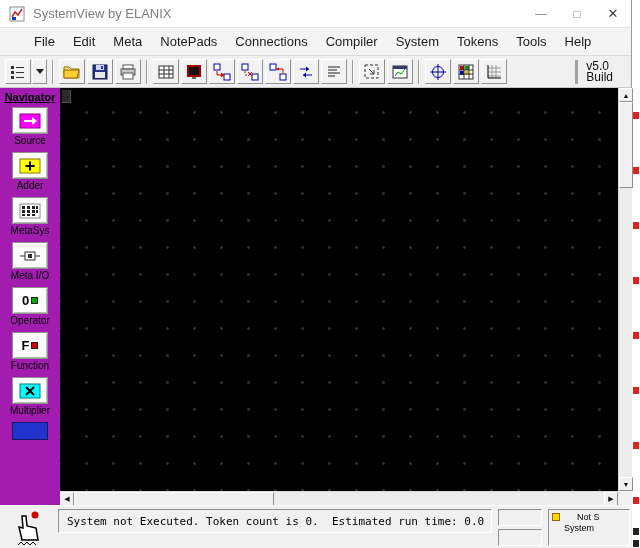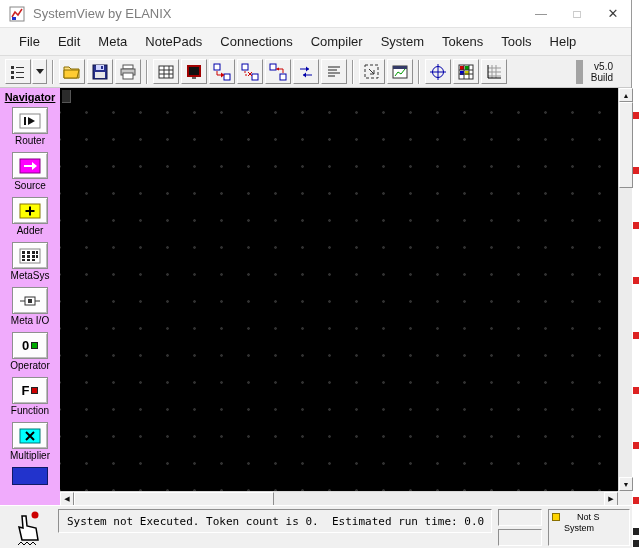--- a/index.html
+++ b/index.html
@@ -10,36 +10,36 @@
   
   .titlebar { height:28px; background:#ffffff; display:flex; align-items:center; border-bottom:1px solid #e3e3e3; }
   .title-icon { width:16px; height:16px; margin-left:9px; flex:0 0 auto; }
   .title-text { color:#7d7d7d; font-size:13px; margin-left:8px; white-space:nowrap;text-align:center; }
   .win-controls { margin-left:auto; display:flex; height:100%; }
   .win-btn { width:36px; height:100%; display:flex; align-items:center; justify-content:center; font-size:12px; color:#9a9a9a; cursor:default; }
   .win-btn.close { color:#3c3c3c; font-size:13px; }
   .win-btn.min { color:#8a8a8a; }
 
   
-  .menubar { height:28px; background:#f4f4f4; display:flex; align-items:center; padding-left:10px; border-bottom:1px solid #dcdcdc; }
+  .menubar { height:28px; background:#f4f4f4; display:flex; align-items:center; padding-left:25px; border-bottom:1px solid #dcdcdc; }
   .menu-item { font-size:13px; color:#1c1c1c; padding:0 9px; height:100%; display:flex; align-items:center; white-space:nowrap; }
 
   
   .toolbar { height:32px; background:#f0f0f0; display:flex; align-items:center; padding:0 4px; border-bottom:1px solid #c9c9c9; }
   .tb-btn { width:26px; height:25px; margin:0 1px; background:#f2f2f2; border:1px solid; border-color:#ffffff #8f8f8f #8f8f8f #ffffff; display:flex; align-items:center; justify-content:center; }
   .tb-btn.narrow { width:15px; margin-left:0; }
   .tb-sep { width:2px; height:24px; margin:0 4px; border-left:1px solid #9a9a9a; border-right:1px solid #ffffff; }
   .dd-arr { width:0; height:0; border:4px solid transparent; border-top:5px solid #222; margin-top:4px; }
-  .tb-version { margin-left:auto; margin-right:6px; padding:1px 8px; text-align:right; font-size:10px; line-height:11px; color:#111; border-left:7px solid #a3a3a3; }
+  .tb-version { margin-left:auto; margin-right:6px; padding:1px 8px; text-align:left; font-size:12px; line-height:11px; color:#111; border-left:3px solid #a3a3a3; }
 
   
   .main { position:absolute; left:0; top:88px; width:632px; height:417px; }
 
   
-  .sidebar { position:absolute; left:0; top:0; width:60px; height:417px; background:#f0abfc; overflow:hidden; padding-top:3px; }
+  .sidebar { position:absolute; left:0; top:0; width:60px; height:417px; background:#a21caf; overflow:hidden; padding-top:3px; }
   .nav-header { font-size:11px; font-weight:bold; text-decoration:underline; text-align:center; color:#000; margin-bottom:4px; }
   .side-item { display:flex; flex-direction:column; align-items:center; margin-bottom:6px; }
   .tok-btn { width:36px; height:27px; background:#fdfdfd; border:1px solid #8f8f8f; box-shadow: inset 1px 1px 0 #ffffff, inset -1px -1px 0 #bdbdbd; display:flex; align-items:center; justify-content:center; }
   .tok-label { font-size:10px; color:#000; margin-top:1px; white-space:nowrap; }
   .tok-glyph { font-weight:bold; font-size:13px; color:#000; display:flex; align-items:center; gap:2px; }
   .sq { width:7px; height:7px; border:1px solid #222; display:inline-block; }
   .partial-token { width:36px; height:18px; background:#2233cc; border:1px solid #101a66; margin:2px auto 0 auto; }
 
   
   .canvas { position:absolute; left:60px; top:0; width:558px; height:403px; background:#000;
@@ -242,30 +242,20 @@
         <div>v5.0</div>
         <div>Build</div>
       </div>
     </div>
 
     <div class="main">
 
       <div class="sidebar">
         <div class="nav-header">Navigator</div>
 
-        <div class="side-item">
-          <div class="tok-btn">
-            <svg width="22" height="16" viewBox="0 0 22 16">
-              <rect x="1" y="1" width="20" height="14" fill="#fff" stroke="#888"></rect>
-              <rect x="5" y="4" width="2" height="8" fill="#111"></rect>
-              <path d="M9 4 l7 4 -7 4z" fill="#111"></path>
-            </svg>
-          </div>
-          <div class="tok-label">Router</div>
-        </div>
 
         <div class="side-item">
           <div class="tok-btn">
             <svg width="22" height="16" viewBox="0 0 22 16">
               <rect x="1" y="1" width="20" height="14" fill="#ff00ff" stroke="#880088"></rect>
               <path d="M5 8 h9" stroke="#fff" stroke-width="2"></path>
               <path d="M13 4 l5 4 -5 4z" fill="#fff"></path>
             </svg>
           </div>
           <div class="tok-label">Source</div>

